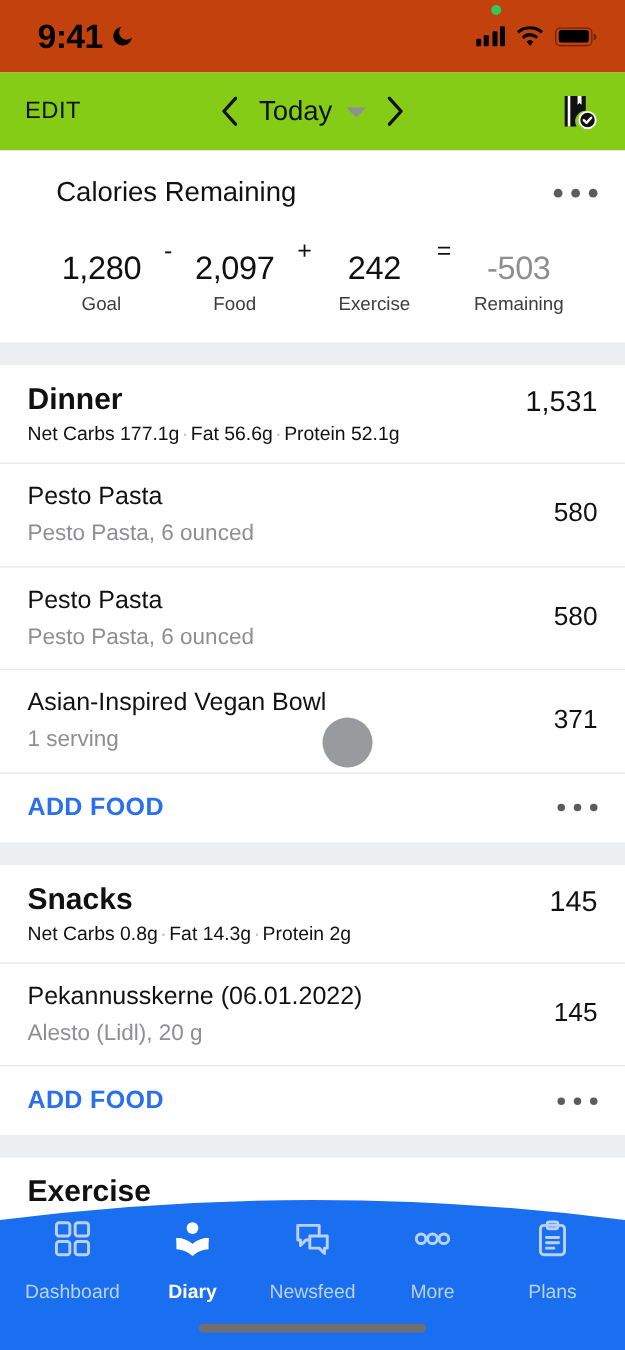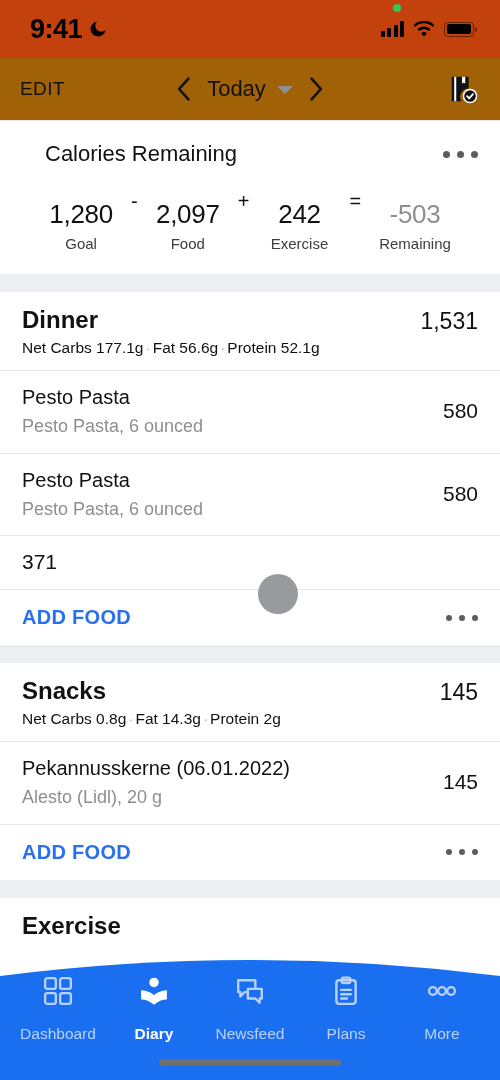--- a/index.html
+++ b/index.html
@@ -50,21 +50,21 @@
   .battery::after {
     content: ""; position: absolute; right: -4px; top: 4.3px;
     width: 2.2px; height: 5.5px; border-radius: 0 2px 2px 0;
     background: rgba(0,0,0,0.45);
   }
   .battery span { display: block; height: 100%; width: 100%; background: #000; border-radius: 2px; }
 
   
   .nav-bar {
     height: 62px;
-    background: #a16207;
+    background: #84cc16;
     display: flex; align-items: center;
     padding: 0 22px 0 20px;
     position: relative;
   }
   .edit-btn {
     font-size: 19px; font-weight: 500; color: #111;
     letter-spacing: 0.4px;
   }
   .date-nav {
     position: absolute; left: 0; right: 0;
@@ -286,20 +286,24 @@
       <div class="food-row">
         <div>
           <div class="food-name">Pesto Pasta</div>
           <div class="food-desc">Pesto Pasta, 6 ounced</div>
         </div>
         <div class="food-cal">580</div>
       </div>
       <div class="hairline"></div>
 
       <div class="food-row">
+        <div>
+          <div class="food-name">Asian-Inspired Vegan Bowl</div>
+          <div class="food-desc">1 serving</div>
+        </div>
         <div class="food-cal">371</div>
       </div>
       <div class="hairline"></div>
 
       <div class="add-row">
         <span class="add-food">ADD FOOD</span>
         <span class="dots small">
             <i></i>
             <i></i>
             <i></i>
@@ -379,32 +383,32 @@
       <div class="nav-item">
         <svg class="nav-ico" viewBox="0 0 28 28">
           <path d="M3 4h16v11H9l-4 4v-4H3z" fill="none" stroke="#b9d1fb" stroke-width="2.2" stroke-linejoin="round"></path>
           <path d="M12 12h13v9h-2v4l-4-4h-7z" fill="#1a6ef0" stroke="#b9d1fb" stroke-width="2.2" stroke-linejoin="round"></path>
         </svg>
         <span class="nav-lbl">Newsfeed</span>
       </div>
 
       <div class="nav-item">
         <svg class="nav-ico" viewBox="0 0 28 28">
+          <circle cx="5.5" cy="14" r="3.6" fill="none" stroke="#b9d1fb" stroke-width="2.2"></circle>
+          <circle cx="14" cy="14" r="3.6" fill="none" stroke="#b9d1fb" stroke-width="2.2"></circle>
+          <circle cx="22.5" cy="14" r="3.6" fill="none" stroke="#b9d1fb" stroke-width="2.2"></circle>
+        </svg>
+        <span class="nav-lbl">More</span>
+      </div>
+
+      <div class="nav-item">
+        <svg class="nav-ico" viewBox="0 0 28 28">
           <rect x="5" y="4" width="18" height="22" rx="2.6" fill="none" stroke="#b9d1fb" stroke-width="2.2"></rect>
           <rect x="10" y="1.5" width="8" height="5" rx="1.6" fill="none" stroke="#b9d1fb" stroke-width="2.2"></rect>
           <path d="M9.5 13h9M9.5 17h9M9.5 21h5.5" stroke="#b9d1fb" stroke-width="2.2" stroke-linecap="round"></path>
         </svg>
         <span class="nav-lbl">Plans</span>
       </div>
-
-      <div class="nav-item">
-        <svg class="nav-ico" viewBox="0 0 28 28">
-          <circle cx="5.5" cy="14" r="3.6" fill="none" stroke="#b9d1fb" stroke-width="2.2"></circle>
-          <circle cx="14" cy="14" r="3.6" fill="none" stroke="#b9d1fb" stroke-width="2.2"></circle>
-          <circle cx="22.5" cy="14" r="3.6" fill="none" stroke="#b9d1fb" stroke-width="2.2"></circle>
-        </svg>
-        <span class="nav-lbl">More</span>
-      </div>
     </div>
     <div class="home-bar"></div>
   </div>
 
 </div>
 
 </body></html>

